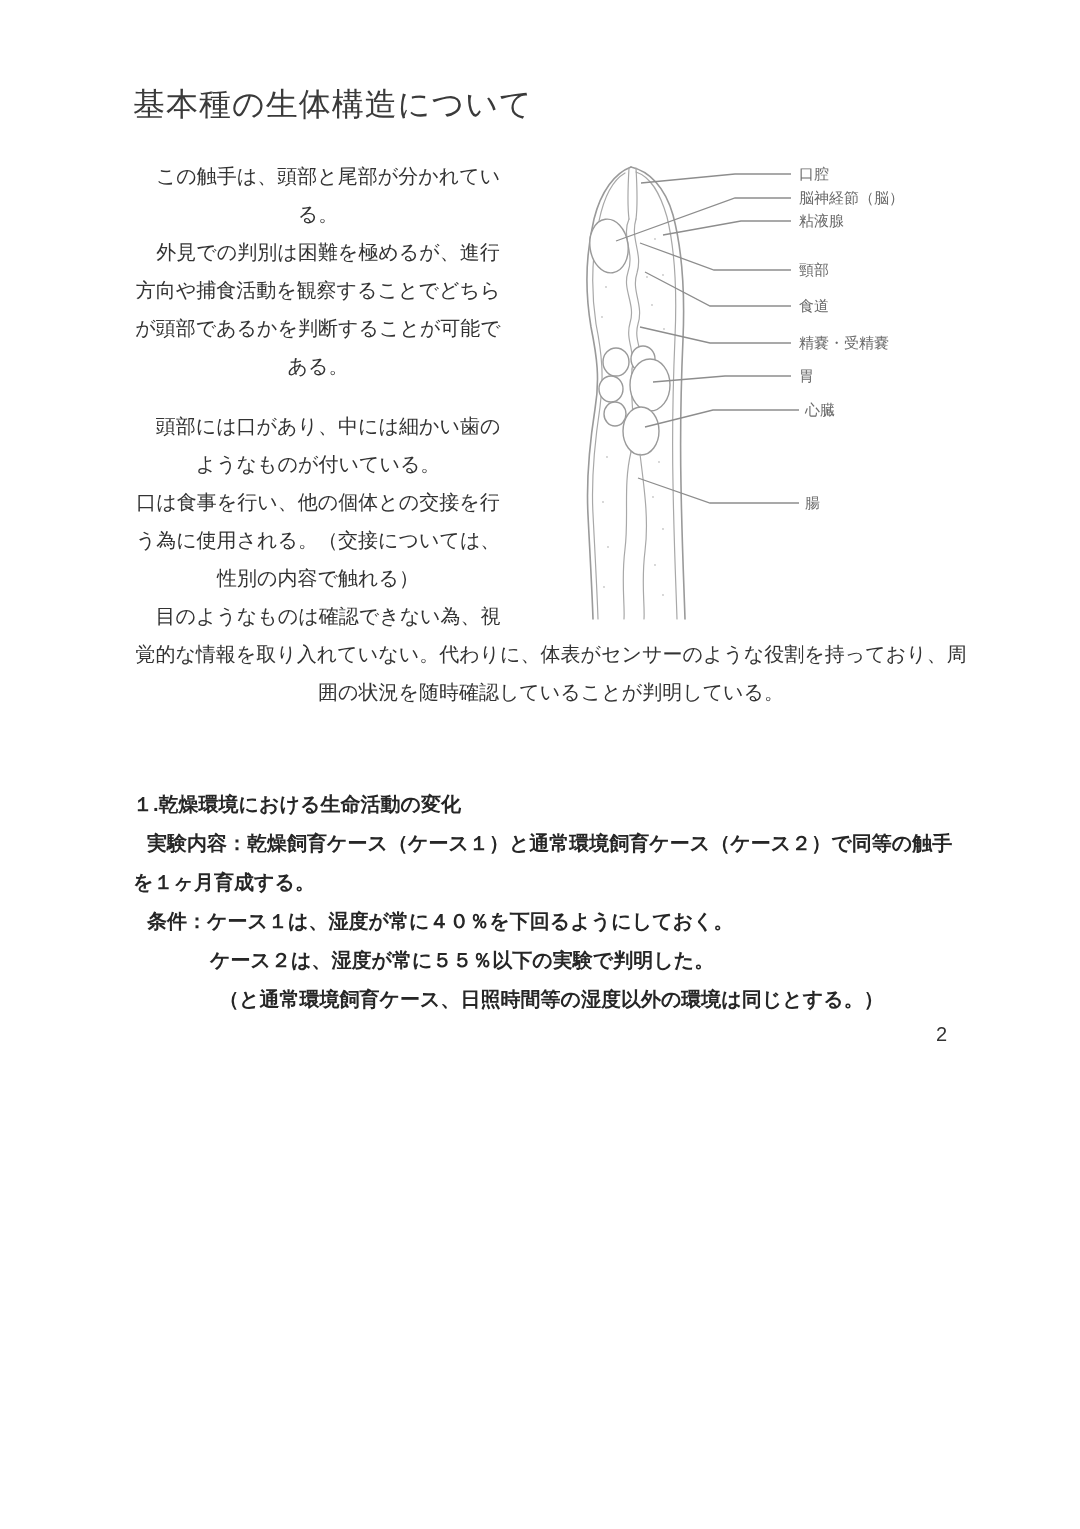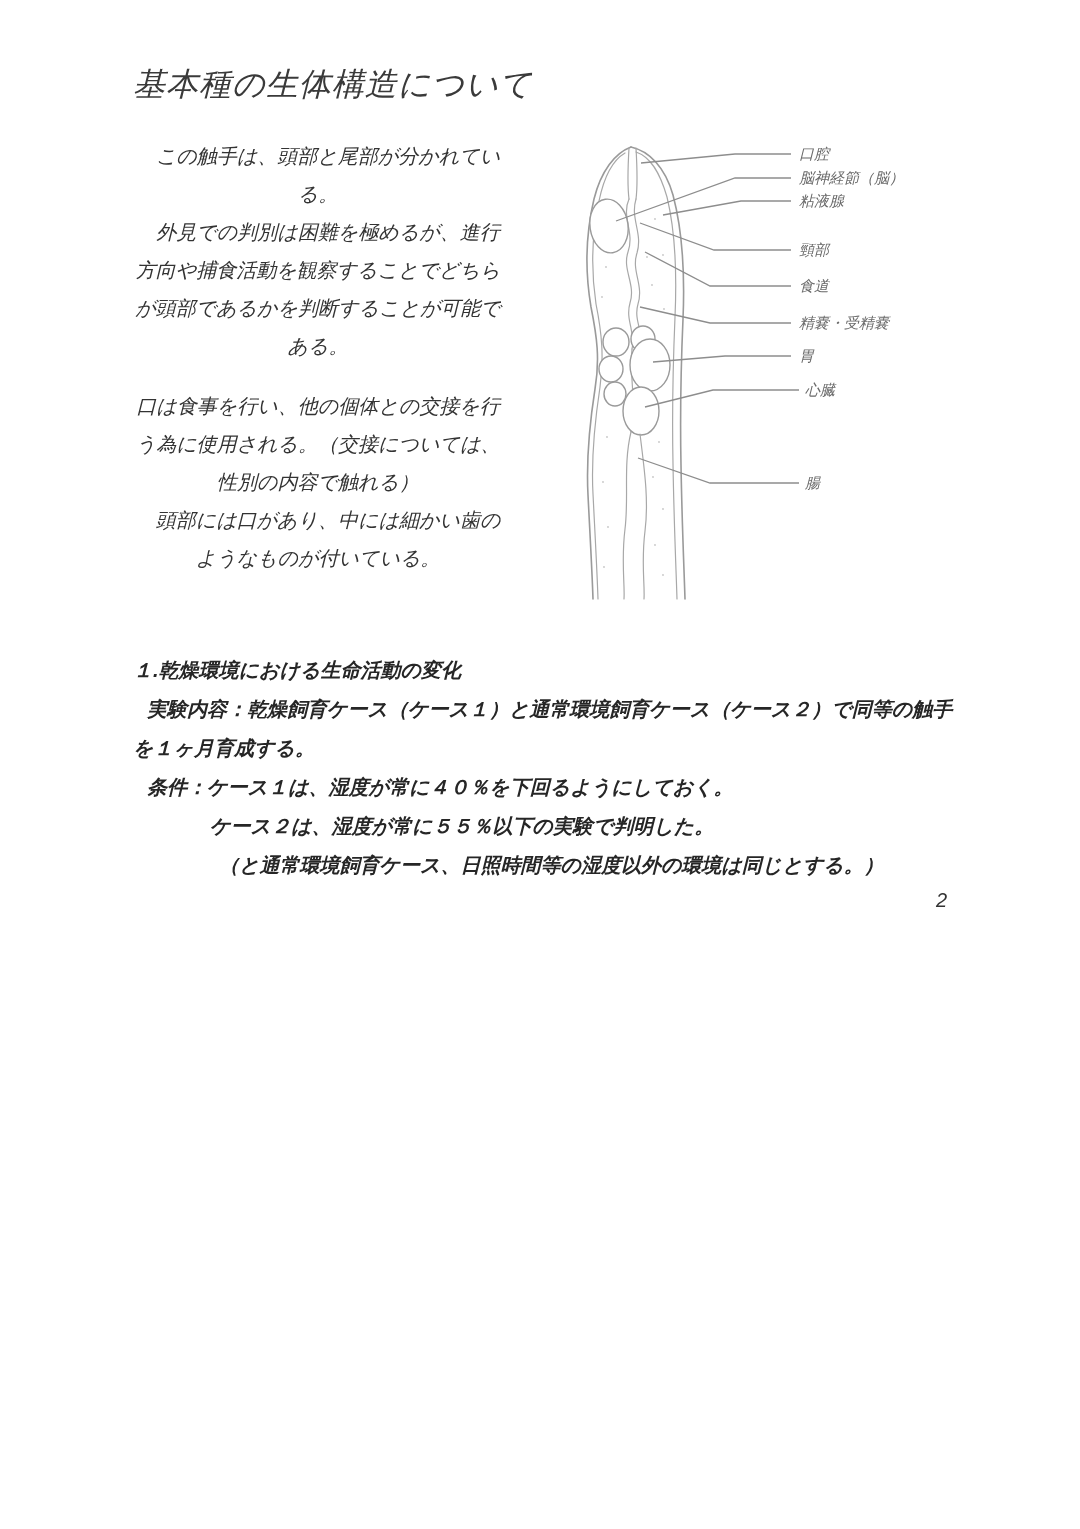--- a/index.html
+++ b/index.html
@@ -7,22 +7,21 @@
     width: 1080px;
     height: 1529px;
     background: #ffffff;
     font-family: "Liberation Sans", sans-serif;
     overflow: hidden;
   }
   .page {
     box-sizing: border-box;
     width: 1080px;
     height: 1529px;
-    padding: 63px 0 0 133px;
-    font-style: italic;
+    padding: 83px 0 0 133px;
   }
   .doc-title {
     font-size: 32px;
     line-height: 42px;
     font-weight: 400;
     color: #3a3a3a;
     letter-spacing: 1px;
     margin: 0 0 32px 0;
   }
   .content {
@@ -165,22 +164,23 @@
         <text class="dlabel" x="302" y="351">腸</text>
       </svg>
     </div>
 
     <div class="pgroup">
       <p>　この触手は、頭部と尾部が分かれている。</p>
       <p>　外見での判別は困難を極めるが、進行方向や捕食活動を観察することでどちらが頭部であるかを判断することが可能である。</p>
     </div>
 
     <div class="pgroup">
+      <p>　頭部には口があり、中には細かい歯のようなものが付いている。</p>
       <p>口は食事を行い、他の個体との交接を行う為に使用される。（交接については、性別の内容で触れる）</p>
-      <p>　頭部には口があり、中には細かい歯のようなものが付いている。</p>
+      <p>　目のようなものは確認できない為、視覚的な情報を取り入れていない。代わりに、体表がセンサーのような役割を持っており、周囲の状況を随時確認していることが判明している。</p>
     </div>
 
 
 
   </div>
 
   <div class="experiment">
     <p>１.乾燥環境における生命活動の変化</p>
     <p class="exp-indent">実験内容：乾燥飼育ケース（ケース１）と通常環境飼育ケース（ケース２）で同等の触手を１ヶ月育成する。</p>
     <p class="exp-indent">条件：ケース１は、湿度が常に４０％を下回るようにしておく。</p>

